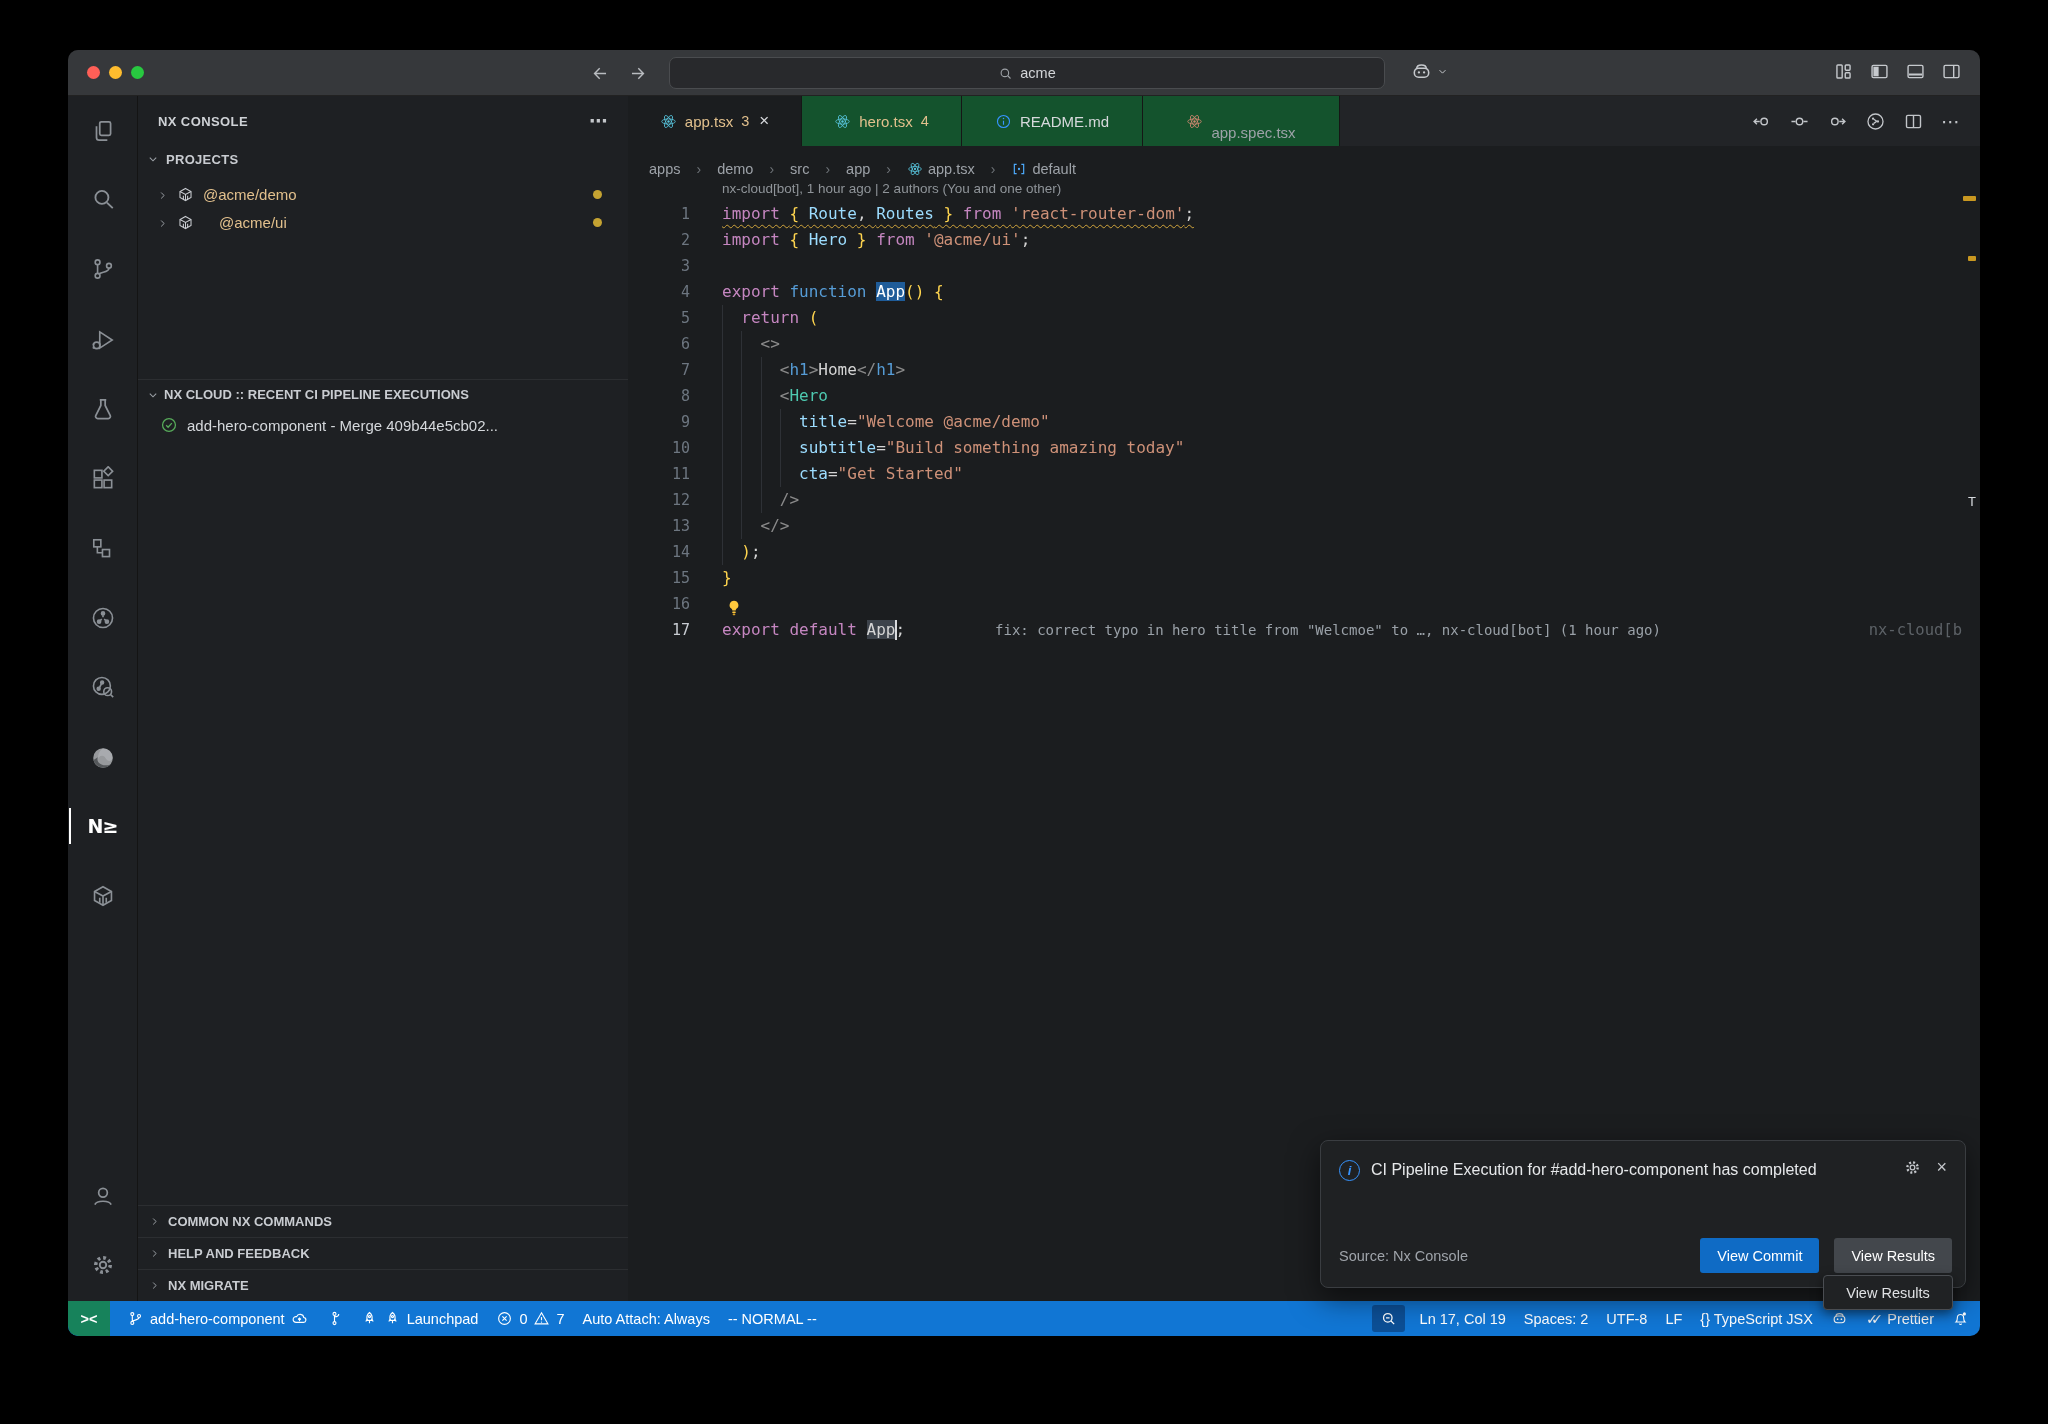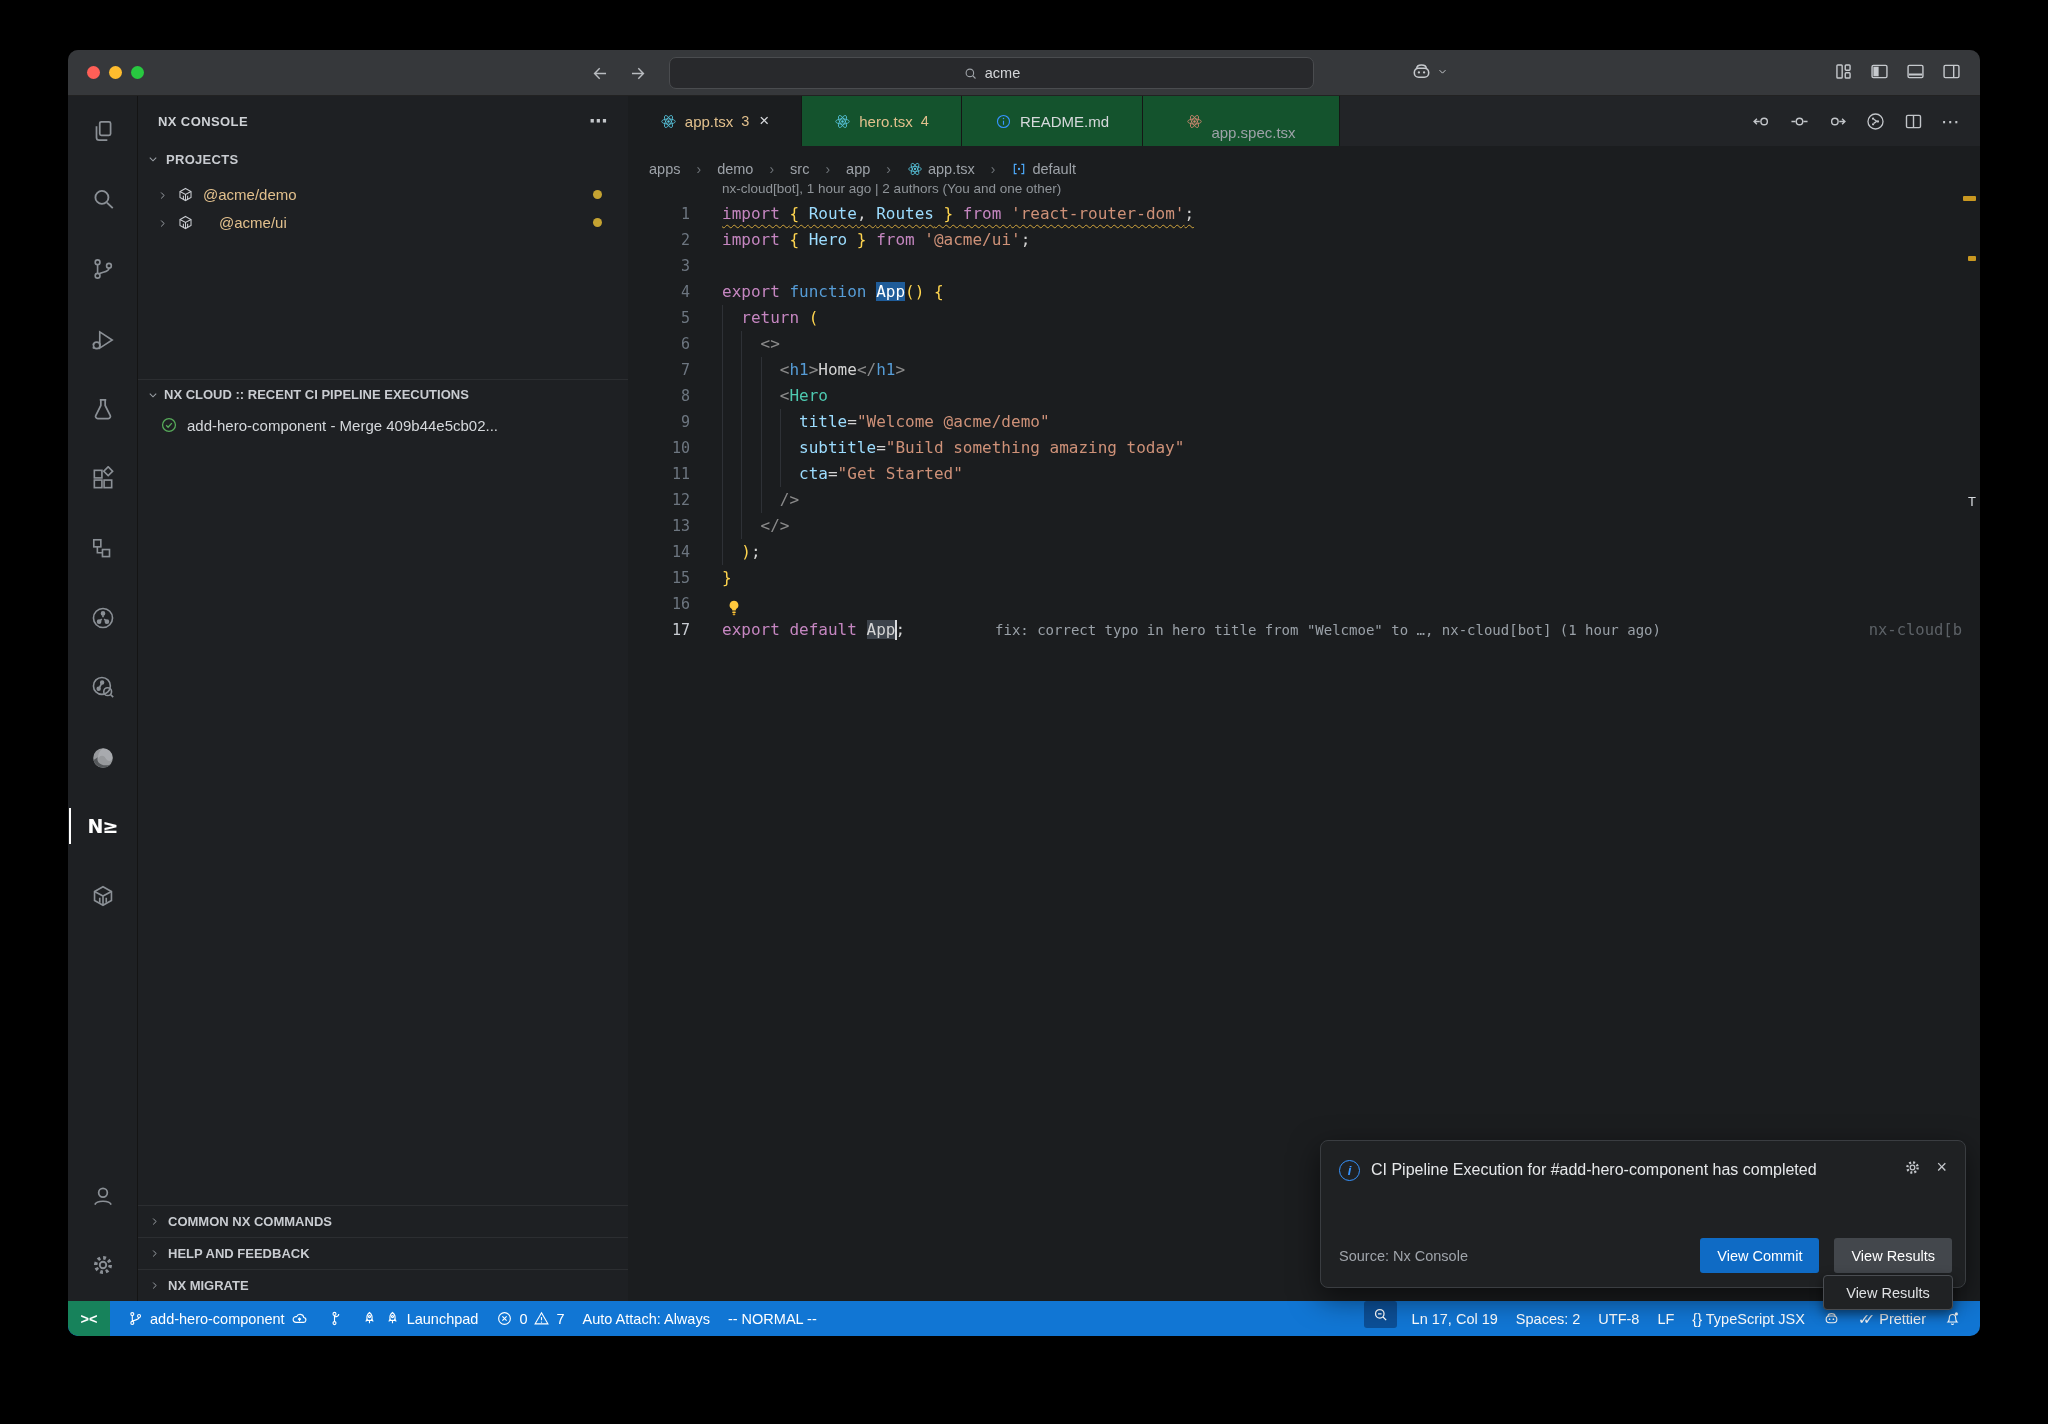--- a/index.html
+++ b/index.html
@@ -4,21 +4,21 @@
 <style>
   *{box-sizing:border-box;margin:0;padding:0}
   html,body{width:2048px;height:1424px;background:#000;overflow:hidden;
     font-family:"Liberation Sans","DejaVu Sans",sans-serif;-webkit-font-smoothing:antialiased}
   .window{position:absolute;left:68px;top:50px;width:1912px;height:1286px;border-radius:10px;
     overflow:hidden;background:#1b1d1f;box-shadow:0 24px 70px rgba(0,0,0,.65)}
   
   .titlebar{position:relative;height:46px;background:#36383b;border-bottom:1px solid #222}
   .tl{position:absolute;top:16px;width:13px;height:13px;border-radius:50%}
   .nav-arrow{position:absolute;top:11px;width:24px;height:24px;color:#b9bcc0;display:flex;align-items:center;justify-content:center}
-  .searchbox{position:absolute;left:601px;top:7px;width:645px;height:32px;background:#28292c;
+  .searchbox{position:absolute;left:601px;top:7px;width:716px;height:32px;background:#28292c;
     border:1px solid #4a4c4f;border-radius:7px;display:flex;align-items:center;justify-content:center;
     color:#d3d5d8;font-size:14.5px;gap:7px}
   .copilot-wrap{position:absolute;left:1342px;top:10px;display:flex;align-items:center;gap:3px;color:#c6c9cd}
   .layouts{position:absolute;right:18px;top:11px;display:flex;gap:15px;color:#c6c9cd}
   
   .main{position:absolute;top:46px;left:0;right:0;bottom:35px}
   .activitybar{position:absolute;left:0;top:0;width:69px;bottom:0;background:#1e2023}
   .act-item{position:absolute;left:0;width:69px;height:48px;display:flex;align-items:center;justify-content:center;color:#8b9096}
   .act-item.active{color:#fff}
   .act-item.active::before{content:"";position:absolute;left:1px;top:6px;bottom:6px;width:2px;background:#fff}
@@ -59,21 +59,21 @@
   .blame{color:#9aa1a8;margin-left:90px;font-size:14px}
   .blame-right{position:absolute;right:18px;top:0;color:#5c6166;font-size:15.5px}
   .bulb{position:absolute;left:96px;top:3px}
   .cursor{position:absolute;width:2px;height:20px;top:3px;background:#d9dbde}
   .ovr{position:absolute;border-radius:1px}
   
   .statusbar{position:absolute;left:0;right:0;bottom:0;height:35px;background:#1176d4;display:flex;align-items:center;color:#fff;font-size:14.5px}
   .st-item{display:flex;align-items:center;gap:6px;padding:0 9px;height:35px}
   .st-item.remote{background:#17825b;width:42px;justify-content:center;border-radius:0 0 0 10px;font-weight:700;margin-right:8px}
   .st-item.boxed{background:#0c4f96;height:27px;border-radius:3px;margin:0 6px;padding:0 8px}
-  .st-right{margin-left:auto;display:flex;align-items:flex-start;padding-right:10px}
+  .st-right{margin-left:auto;display:flex;align-items:center;padding-right:2px}
   .dblcheck{letter-spacing:-7px;margin-right:5px}
   
   .toast{position:absolute;left:1252px;top:1090px;width:646px;height:148px;background:#1f2123;
     border:1px solid #3a3d41;border-radius:8px;box-shadow:0 10px 30px rgba(0,0,0,.55);z-index:5}
   .toast-head{display:flex;padding:17px 18px 0 18px;gap:11px}
   .toast-title{color:#e6e8ea;font-size:16px;line-height:1.55;width:470px}
   .toast-actions{margin-left:auto;display:flex;gap:14px;color:#c3c6ca}
   .toast-foot{position:absolute;left:0;right:0;bottom:14px;display:flex;align-items:center;padding:0 13px 0 18px}
   .toast-src{color:#9fa4aa;font-size:14.5px}
   .btns{margin-left:auto;display:flex;gap:15px}

